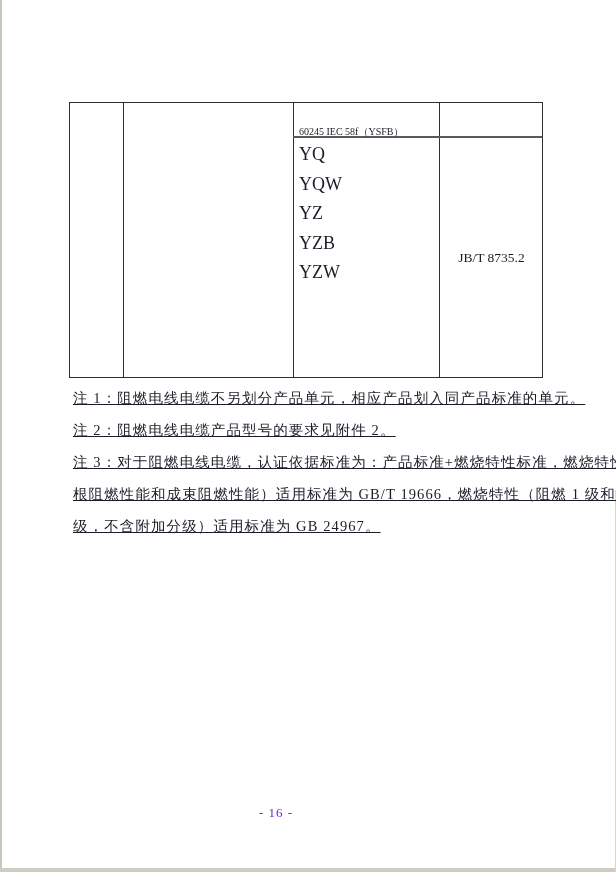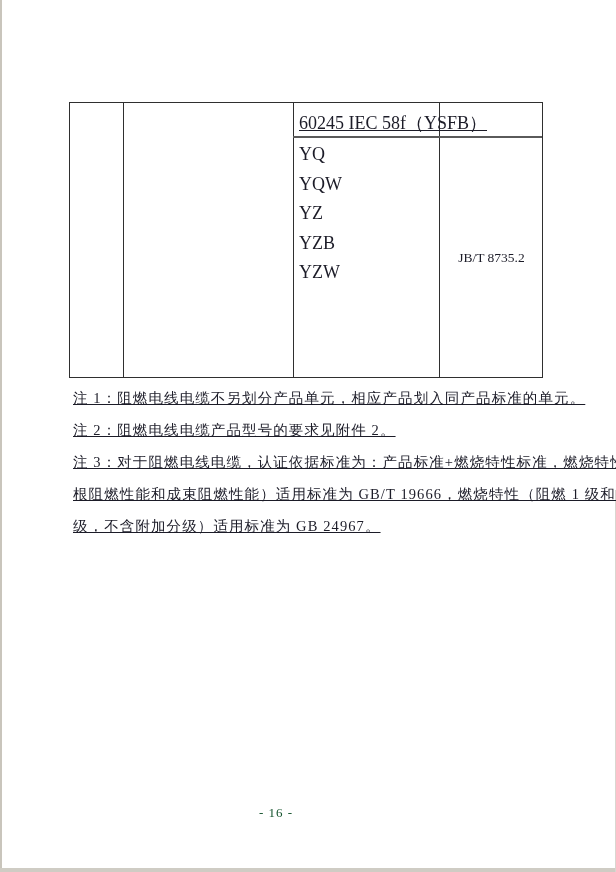--- a/index.html
+++ b/index.html
@@ -29,22 +29,22 @@
   }
   .vline { position: absolute; top: 0; bottom: 0; width: 1px; background: #2f2f2f; }
   .vline.v1 { left: 53px; }
   .vline.v2 { left: 223px; }
   .vline.v3 { left: 369px; }
   .hline {
     position: absolute; left: 223px; right: 0; top: 33px; height: 1.5px;
     background: #5a5a5a;
   }
   .cell-type-head {
-    position: absolute; left: 229px; top: 4px; width: 140px; height: 33px;
-    line-height: 33px; font-size: 18px; white-space: nowrap; text-decoration: underline;
+    position: absolute; left: 229px; top: 12px; width: 140px; height: 33px;
+    line-height: 33px; font-size: 10px; white-space: nowrap;
   }
   .cell-type-list {
     position: absolute; left: 229px; top: 37px; width: 136px;
     font-size: 18px;
   }
   .type-line { height: 29.6px; line-height: 29.6px; }
   .cell-standard {
     position: absolute; left: 369px; top: 33px; width: 105px; height: 243px;
     display: flex; align-items: center; justify-content: center;
     font-size: 13.5px; white-space: nowrap; font-family: Liberation Serif, serif;
@@ -54,21 +54,21 @@
   .notes {
     position: absolute; left: 73px; top: 382px; width: 478px;
     font-size: 14.5px; letter-spacing: 1.1px; text-decoration: underline;
   }
   .note-line { height: 32px; line-height: 32px; white-space: nowrap; }
 
   
   .page-number {
     position: absolute; left: 0; top: 805px; width: 552px;
     text-align: center; font-size: 13px; letter-spacing: 1px;
-    color: #14532d;
+    color: #6d28d9;
   }
 </style>
 </head>
 <body>
 
 <div class="page">
 
   <div class="edge-left"></div>
   <div class="edge-bottom"></div>
   <div class="edge-right"></div>

